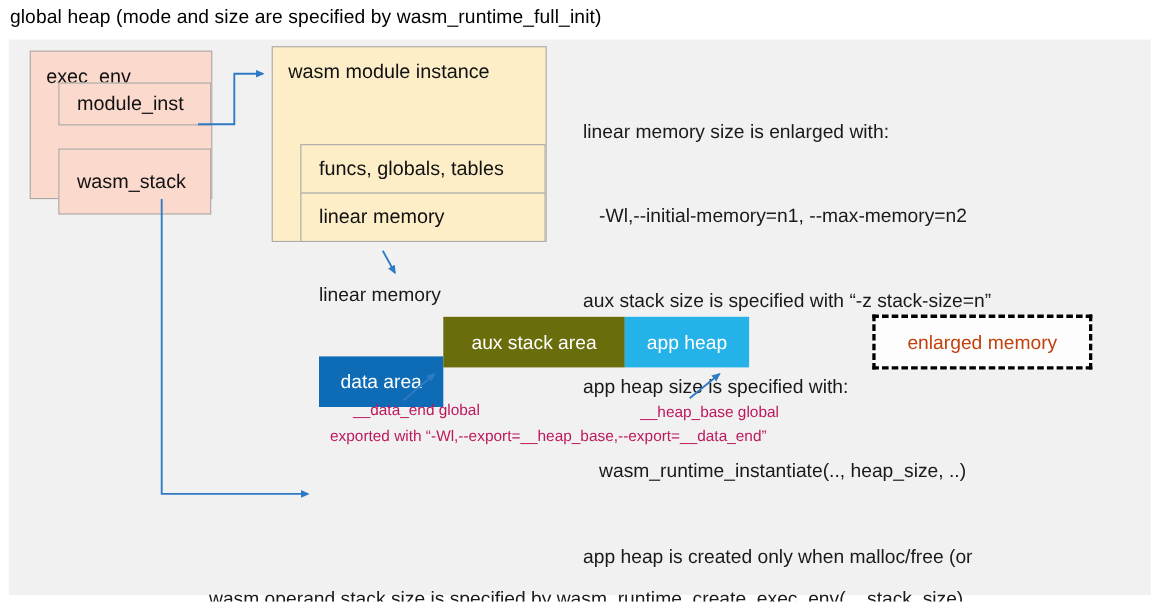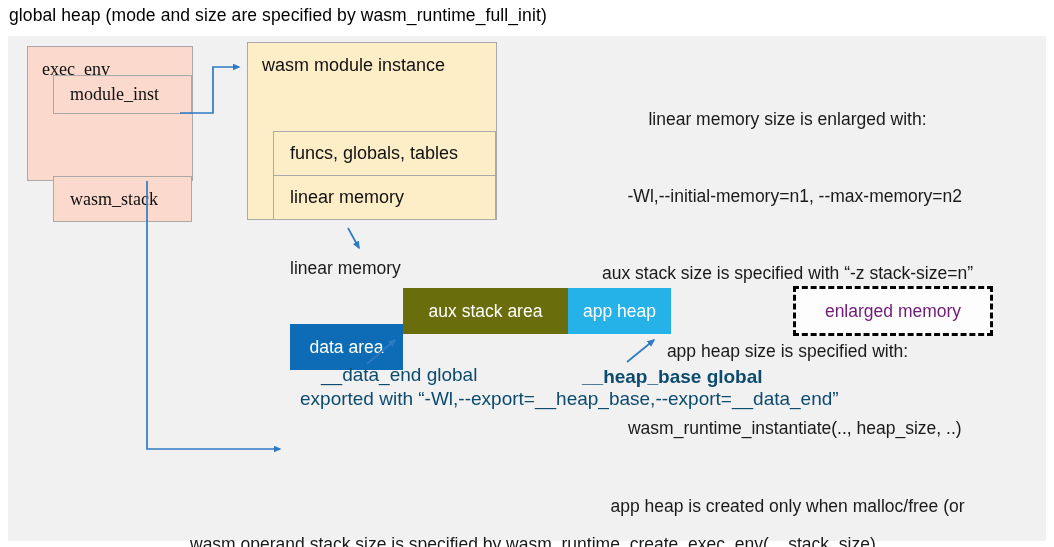--- a/index.html
+++ b/index.html
@@ -1,31 +1,31 @@
 <!DOCTYPE html>
 <html><head>
 <meta charset="utf-8">
 <style>
   html,body{margin:0;padding:0;background:#ffffff;}
   .stage{
     position:relative;width:1054px;height:547px;overflow:hidden;
     font-family:"Liberation Sans","DejaVu Sans",sans-serif;
-    color:#111;background:#ffffff;text-align:center;
+    color:#111;background:#ffffff;
   }
   .title{
     position:absolute;left:9px;top:5px;font-size:17.5px;color:#000;
     letter-spacing:0.1px;
   }
   .panel{
     position:absolute;left:8px;top:36px;width:1038px;height:505px;
     background:#f1f1f2;
   }
   
   .structbox{position:absolute;border:1px solid #a9a9a9;box-sizing:border-box;}
-  .pink{background:#fbd9cd;font-family:Liberation Serif, serif;}
+  .pink{background:#fbd9cd;}
   .cream{background:#fdeec7;}
   .structbox .hdr{
     display:flex;align-items:center;padding-left:14px;
     font-size:18px;box-sizing:border-box;
   }
   .subrow{
     position:absolute;left:25px;right:0;border:1px solid #a9a9a9;
     box-sizing:border-box;display:flex;align-items:center;padding-left:16px;
     font-size:18px;
   }
@@ -33,27 +33,27 @@
   .notes{
     position:absolute;left:530px;top:55px;width:515px;
     font-size:17.5px;line-height:25.8px;white-space:pre-wrap;color:#1a1a1a;
   }
   
   .lm-label{position:absolute;left:290px;top:258px;font-size:17.5px;color:#1a1a1a;}
   .bar{position:absolute;top:288px;height:46px;display:flex;align-items:center;
        justify-content:center;color:#fff;font-size:17.5px;box-sizing:border-box;}
   .seg-data{left:290px;width:113px;background:#0d6cb5;margin-top:36px;}
   .seg-aux{left:403px;width:165px;background:#6a6d0b;}
-  .seg-app{left:568px;width:103px;background:#25b2e8;}
+  .seg-app{left:568px;width:113px;background:#25b2e8;}
   .seg-libc{left:681px;width:109px;background:#7d2b13;}
   .seg-enlarged{
-    left:793px;width:200px;background:#fdfdfd;color:#701a75;
+    left:793px;width:200px;background:#fdfdfd;color:#c2410c;
     border:3px dashed #000;top:286px;height:50px;
   }
-  .ann{position:absolute;font-size:19px;color:#0c4a6e;}
+  .ann{position:absolute;font-size:14px;color:#be185d;}
   
   .opstack{
     position:absolute;left:288px;top:424px;width:502px;height:47px;
     background:#0b5a9e;color:#fff;display:flex;align-items:center;
     justify-content:center;font-size:18px;
   }
   .footer{
     position:absolute;left:190px;top:479px;font-size:17.5px;
     line-height:26px;color:#1a1a1a;white-space:pre-wrap;
   }
@@ -64,21 +64,21 @@
 
 <div class="stage">
 
   <div class="title">global heap (mode and size are specified by wasm_runtime_full_init)</div>
 
   <div class="panel"></div>
 
   <div class="structbox pink" style="left:27px;top:46px;width:166px;height:135px;">
     <div class="hdr" style="height:44px;">exec_env</div>
     <div class="subrow pink" style="top:28px;height:39px;">module_inst</div>
-    <div class="subrow pink" style="top:88px;height:46px;margin-top:41px;">wasm_stack</div>
+    <div class="subrow pink" style="top:88px;height:60px;">wasm_stack</div>
   </div>
 
   <div class="structbox cream" style="left:247px;top:42px;width:250px;height:178px;">
     <div class="hdr" style="height:44px;">wasm module instance</div>
     <div class="subrow cream" style="top:88px;height:45px;">funcs, globals, tables</div>
     <div class="subrow cream" style="top:132px;height:45px;">linear memory</div>
   </div>
 
   <div class="notes">
     <div>linear memory size is enlarged with:</div>
@@ -91,21 +91,21 @@
   </div>
 
   <div class="lm-label">linear memory</div>
 
   <div class="bar seg-data">data area</div>
   <div class="bar seg-aux">aux stack area</div>
   <div class="bar seg-app">app heap</div>
   <div class="bar seg-enlarged">enlarged memory</div>
 
   <div class="ann" style="left:321px;top:364px;">__data_end global</div>
-  <div class="ann" style="left:582px;top:366px;font-weight:bold;">__heap_base global</div>
+  <div class="ann" style="left:582px;top:366px;">__heap_base global</div>
   <div class="ann" style="left:300px;top:388px;">exported with “-Wl,--export=__heap_base,--export=__data_end”</div>
 
 
   <div class="footer">
     <div>wasm operand stack size is specified by wasm_runtime_create_exec_env(.., stack_size)</div>
     
   </div>
 
   <svg class="overlay" width="1054" height="547">
     <defs>

